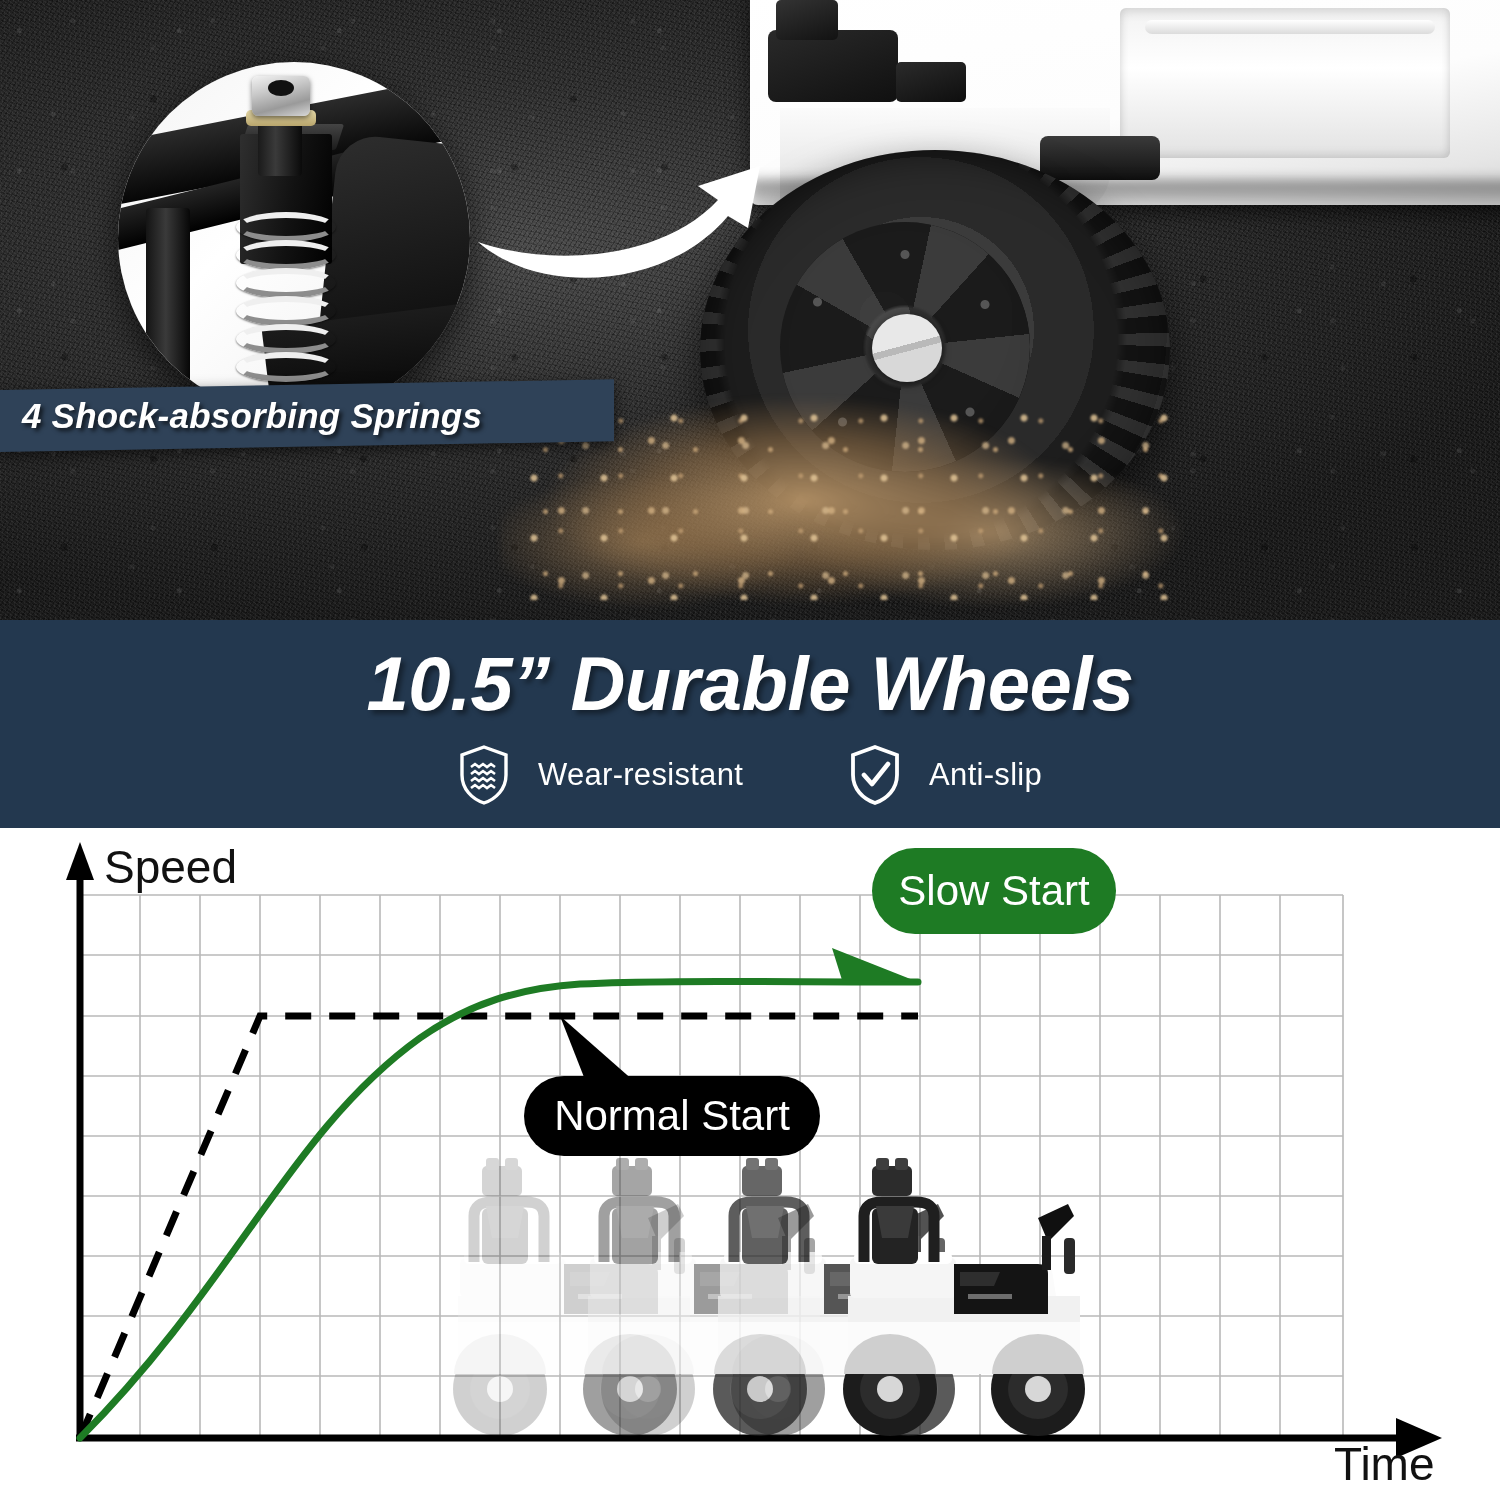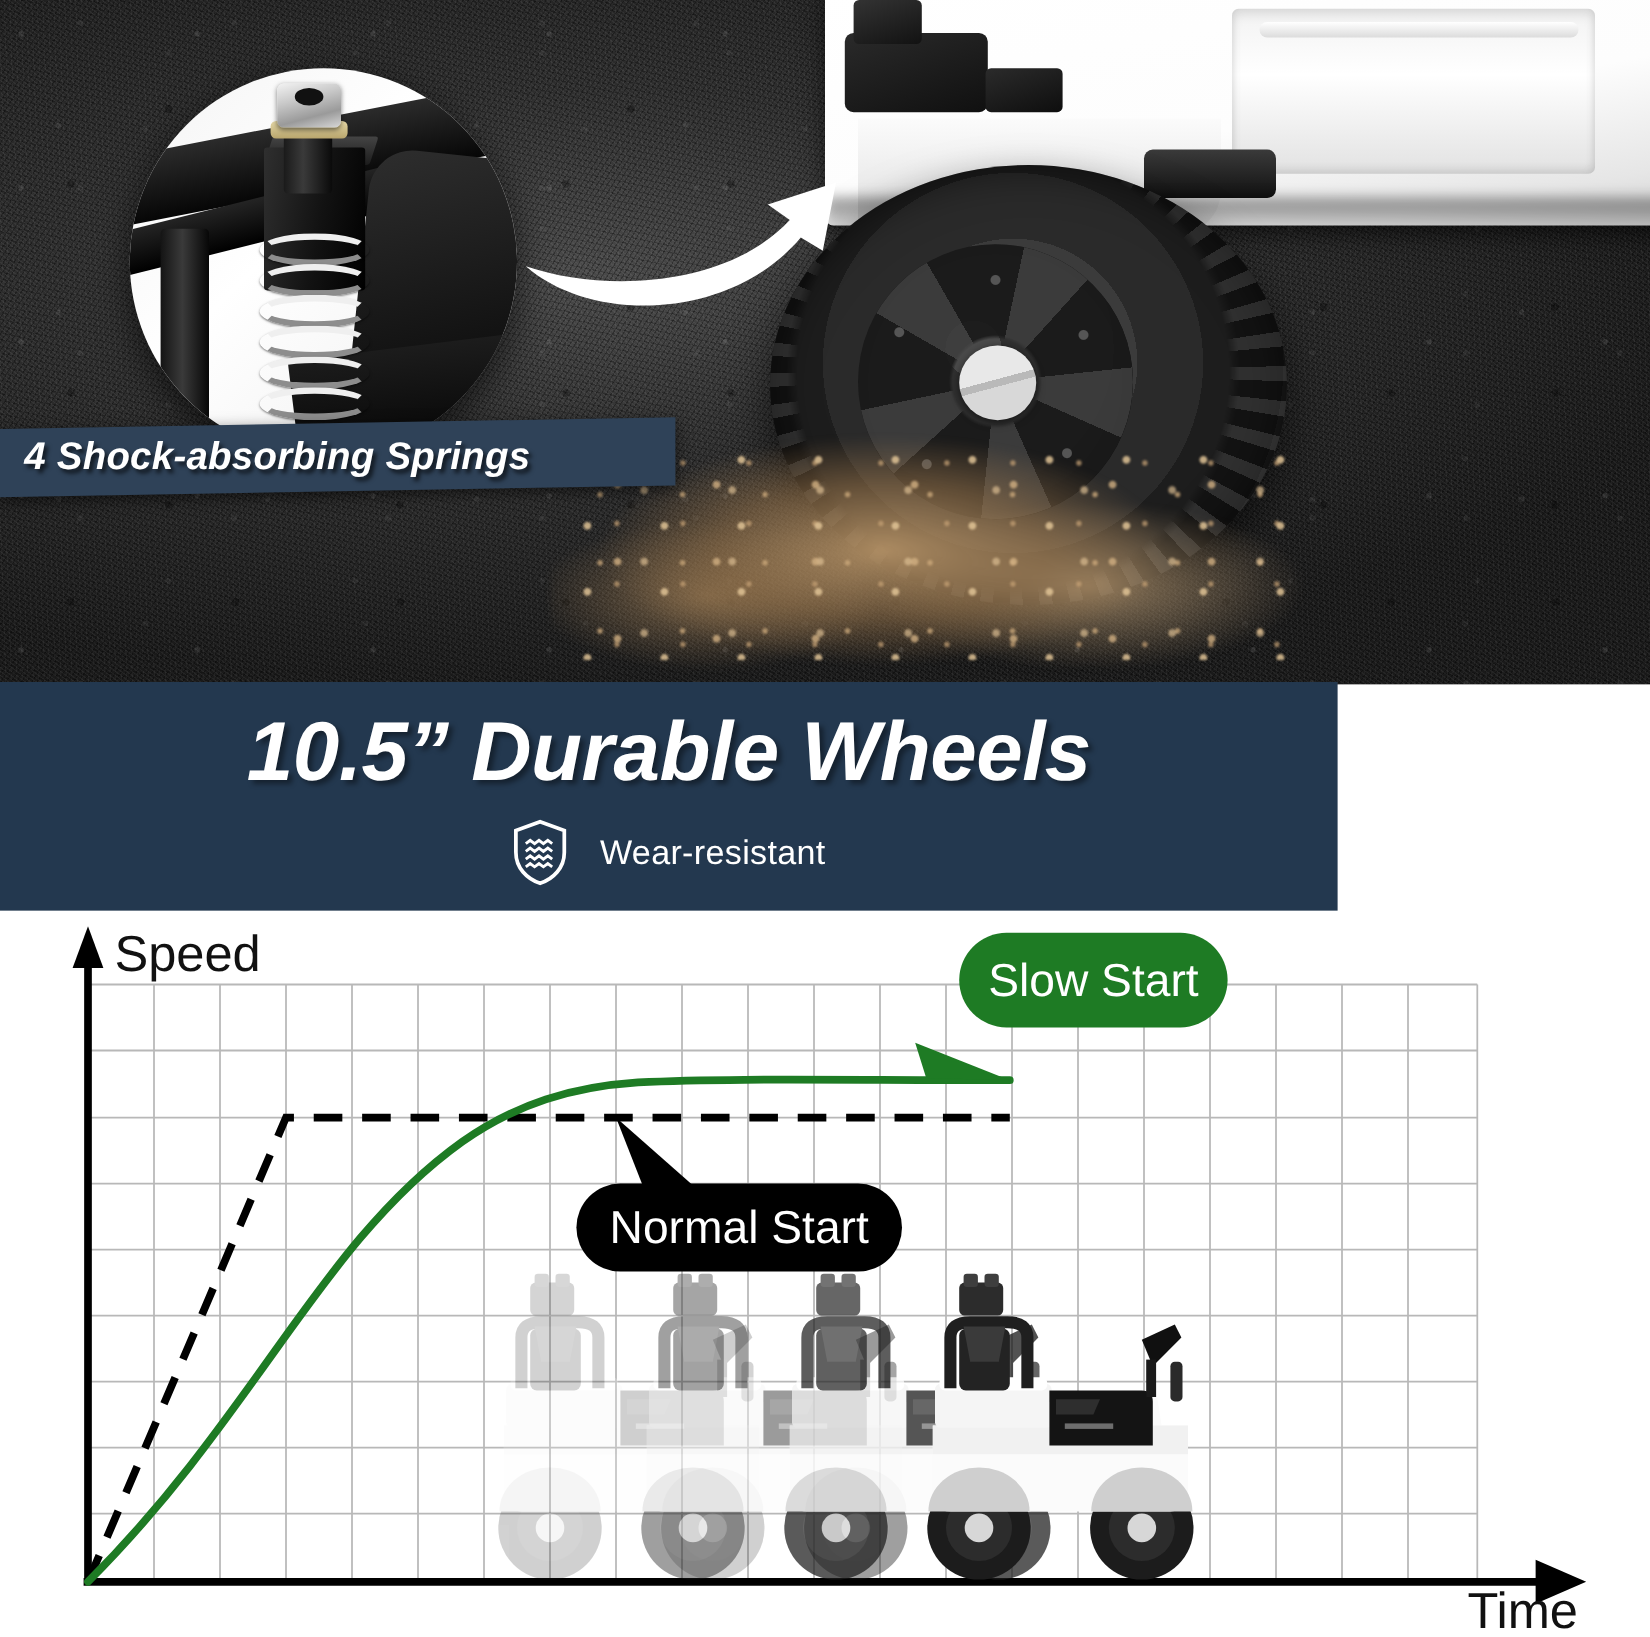--- a/index.html
+++ b/index.html
@@ -238,21 +238,21 @@
   }
   .springs-banner span{
     display:block; transform:skewY(1deg);
     color:#fff; font-size:35px; font-weight:bold; font-style:italic;
     line-height:62px; padding-left:22px; letter-spacing:.2px;
     text-shadow:3px 3px 4px rgba(0,0,0,.65);
   }
 
   
   .band{
-    position:absolute; left:0; top:620px; width:1216px; height:208px;
+    position:absolute; left:0; top:620px; width:1500px; height:208px;
     background:#23384f;
   }
   .band-title{
     text-align:center; color:#fff; font-size:76px; font-weight:bold; font-style:italic;
     line-height:1; padding-top:26px; letter-spacing:-.5px;
     text-shadow:4px 4px 5px rgba(0,0,0,.40);
   }
   .band-feats{
     display:flex; justify-content:center; align-items:center; gap:106px;
     margin-top:22px;
@@ -336,20 +336,27 @@
       <svg width="52" height="62" viewBox="0 0 52 62">
         <path d="M26,3 L48,11 V31 C48,45 38,55 26,59 C14,55 4,45 4,31 V11 Z" fill="none" stroke="#ffffff" stroke-width="3.4"></path>
         <path d="M13,23 l4,-3 l4,3 l4,-3 l4,3 l4,-3 l4,3" fill="none" stroke="#fff" stroke-width="2.6"></path>
         <path d="M13,30 l4,-3 l4,3 l4,-3 l4,3 l4,-3 l4,3" fill="none" stroke="#fff" stroke-width="2.6"></path>
         <path d="M13,37 l4,-3 l4,3 l4,-3 l4,3 l4,-3 l4,3" fill="none" stroke="#fff" stroke-width="2.6"></path>
         <path d="M13,44 l4,-3 l4,3 l4,-3 l4,3 l4,-3 l4,3" fill="none" stroke="#fff" stroke-width="2.6"></path>
       </svg>
       <div class="feat-label">Wear-resistant</div>
     </div>
 
+    <div class="feat">
+      <svg width="52" height="62" viewBox="0 0 52 62">
+        <path d="M26,3 L48,11 V31 C48,45 38,55 26,59 C14,55 4,45 4,31 V11 Z" fill="none" stroke="#ffffff" stroke-width="3.8"></path>
+        <path d="M15,31 L23,40 L39,20" fill="none" stroke="#fff" stroke-width="4.6" stroke-linecap="round" stroke-linejoin="round"></path>
+      </svg>
+      <div class="feat-label">Anti-slip</div>
+    </div>
 
   </div>
 </div>
 
 <div class="chart">
   <svg class="chart-svg" width="1500" height="660" viewBox="0 0 1500 660">
 
     <g stroke="#b8b8b8" stroke-width="1.6">
       <line x1="80" y1="67" x2="80" y2="610"></line>
       <line x1="140" y1="67" x2="140" y2="610"></line>

